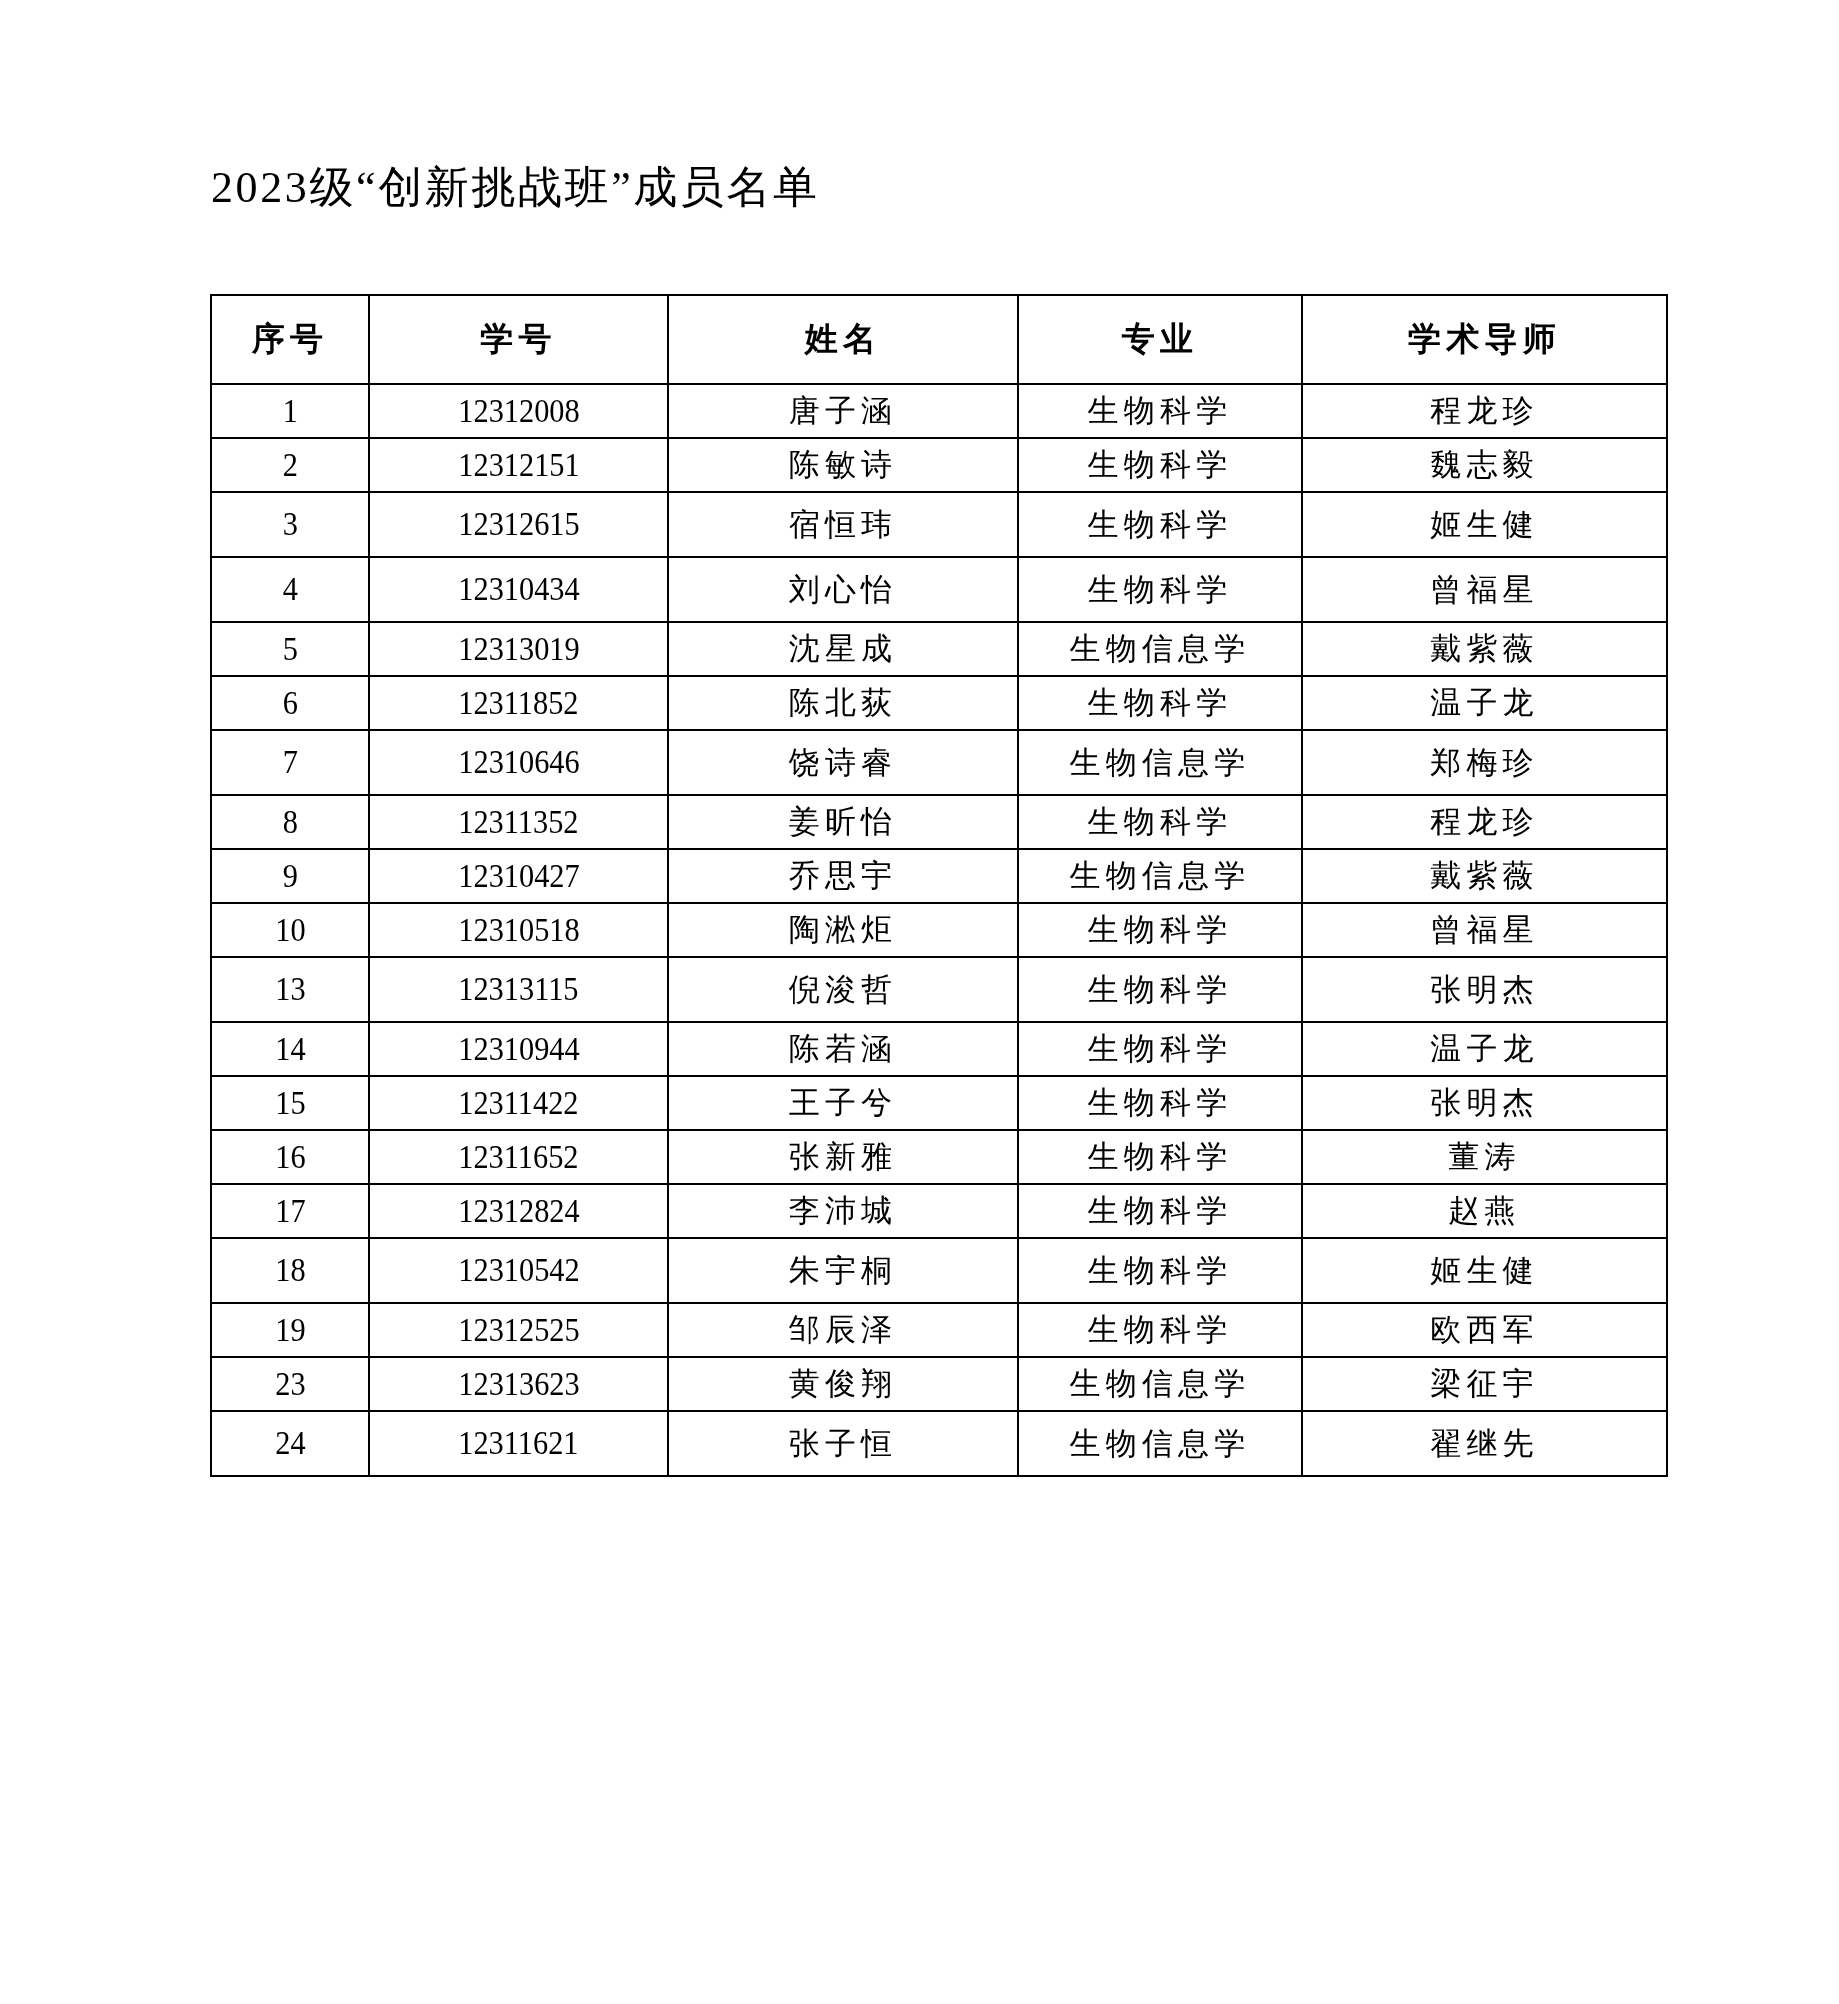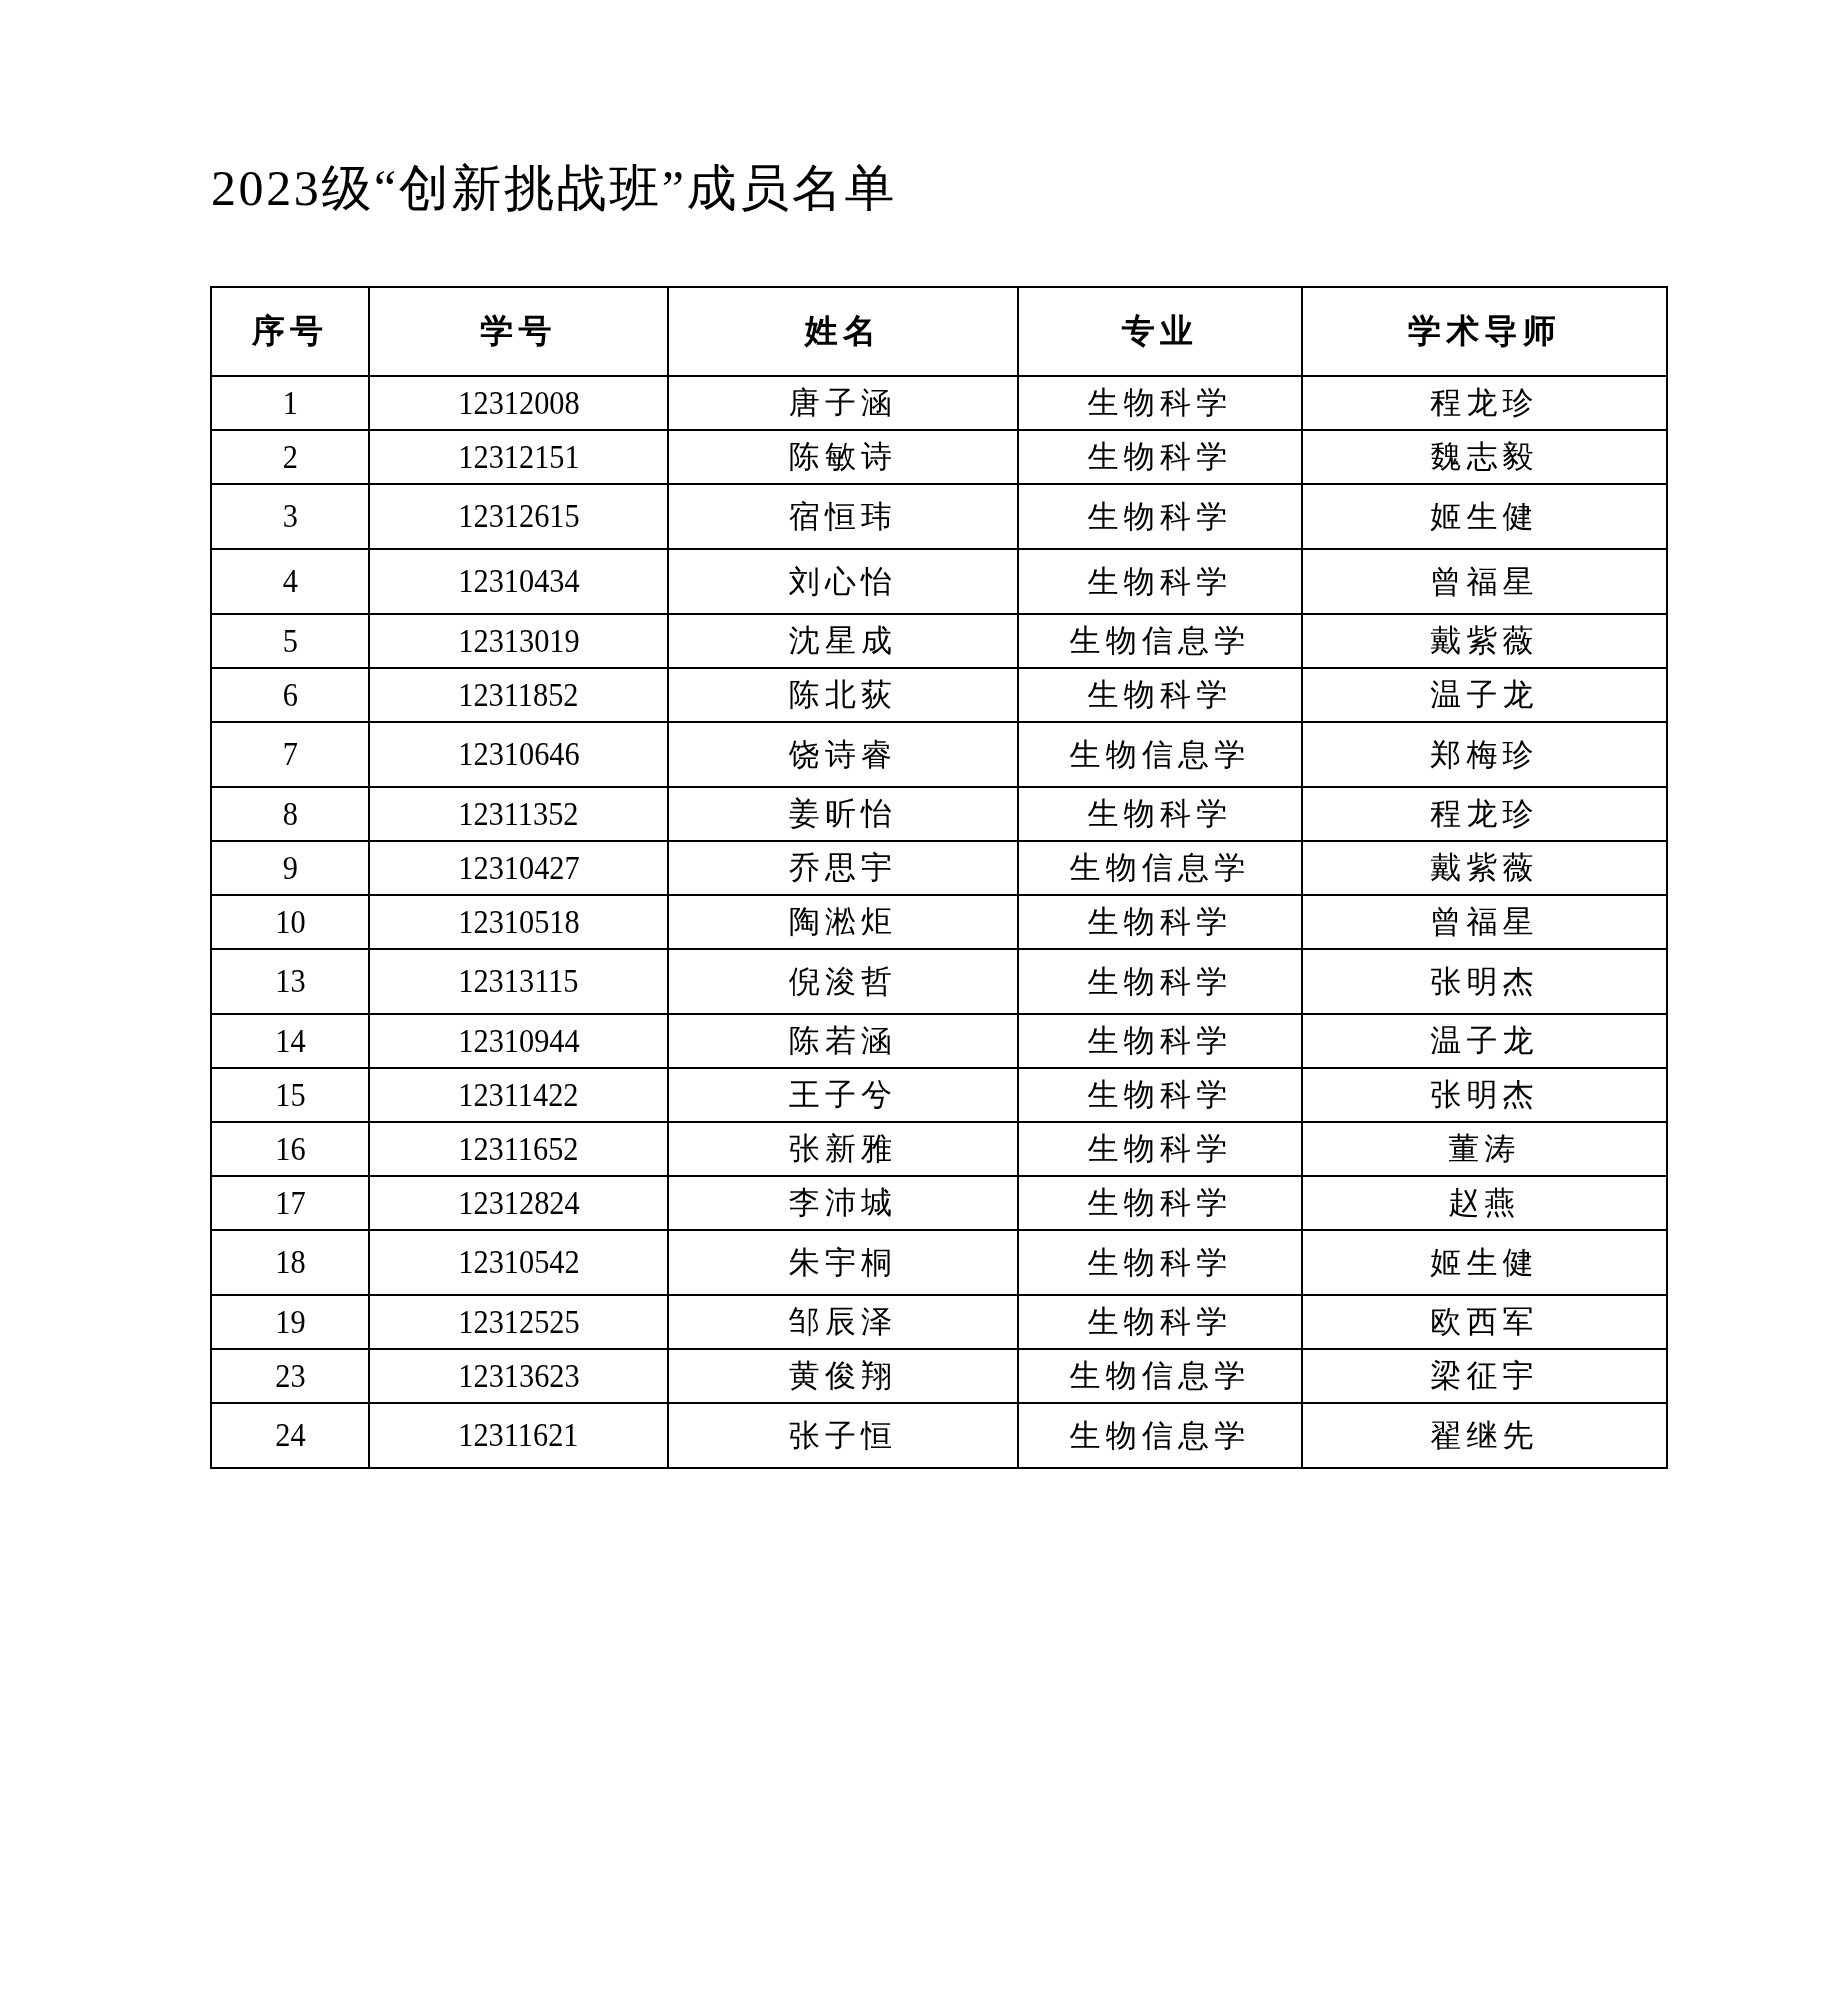--- a/index.html
+++ b/index.html
@@ -1,20 +1,20 @@
 <!DOCTYPE html>
 <html style="font-size:10.5px"><head>
 <meta charset="utf-8">
 <style>
   html, body { margin: 0; padding: 0; background: #ffffff; }
   body { width: 1840px; height: 2005px; position: relative; overflow: hidden;
          font-family: "Liberation Serif", "DejaVu Serif", serif; color: #000; }
-  .title { position: absolute; left: 211px; top: 152px; font-size: 50px; line-height: 72px;
+  .title { position: absolute; left: 211px; top: 152px; font-size: 44px; line-height: 72px;
            letter-spacing: 2.6px; white-space: nowrap; }
-  table.roster { position: absolute; left: 210px; top: 286px; width: 1456px;
+  table.roster { position: absolute; left: 210px; top: 294px; width: 1456px;
                  border-collapse: collapse; table-layout: fixed; }
   table.roster td, table.roster th { border: 2.6px solid #000; text-align: center; vertical-align: middle;
                  padding: 0; font-size: 31px; font-weight: normal; white-space: nowrap; }
   table.roster th { height: 87px; font-size: 33px; font-weight: bold; }
   tr.short td { height: 52px; }
   tr.tall td { height: 63px; }
   .num { font-family: "Liberation Serif", serif; font-size: 33px; transform: scaleX(0.92); display: inline-block; }
   .cjk { letter-spacing: 5.2px; }
 </style>
 </head>

